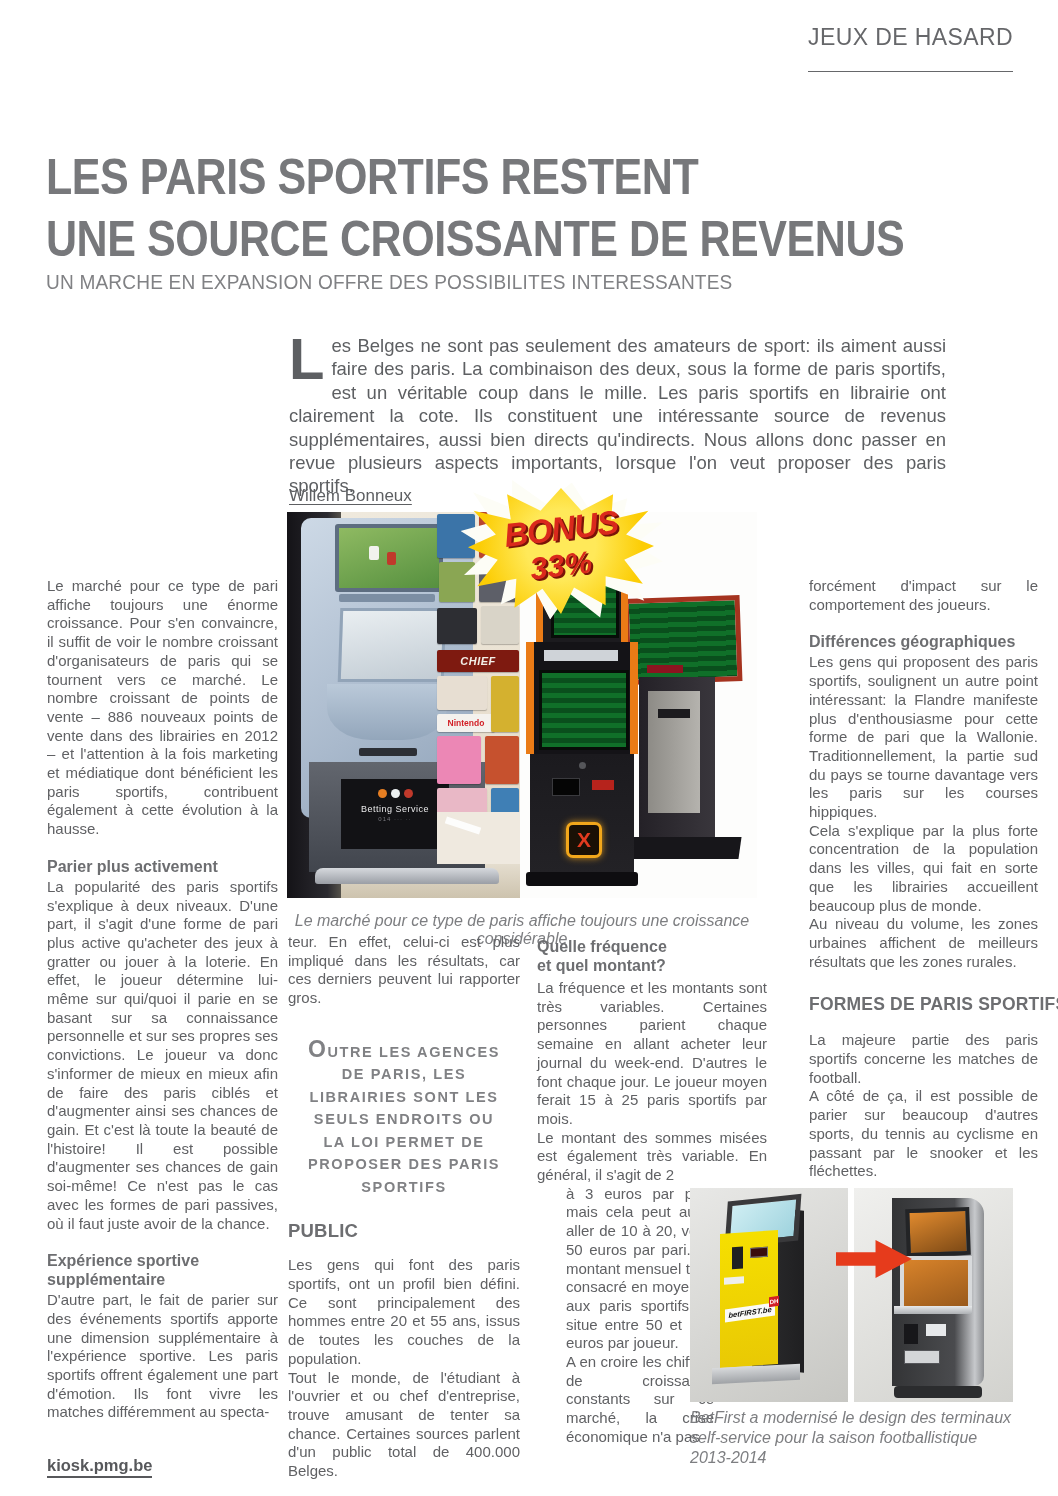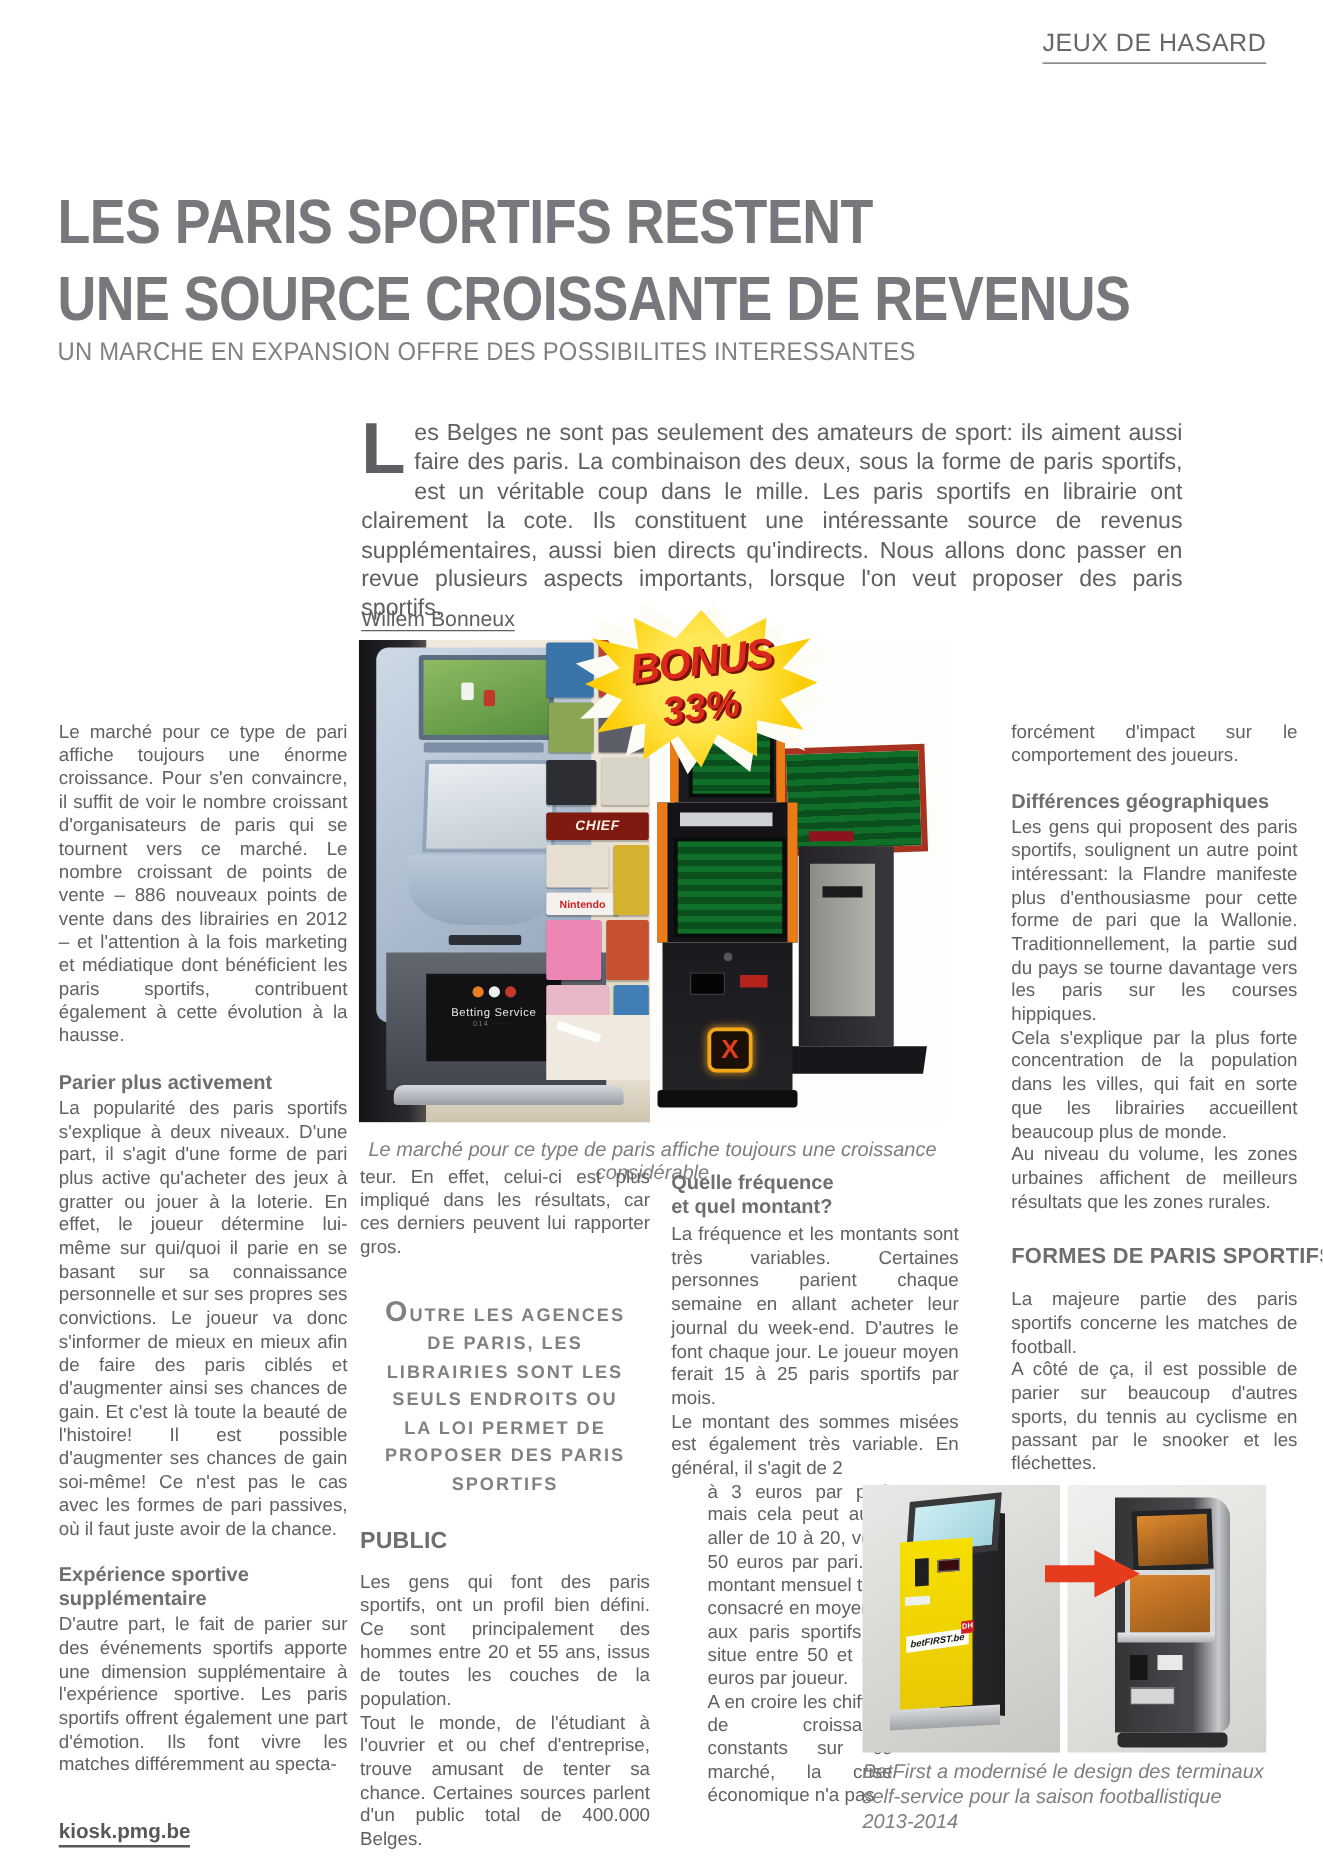--- a/index.html
+++ b/index.html
@@ -1,21 +1,21 @@
 <!DOCTYPE html>
 <html><head>
 <meta charset="utf-8">
 <style>
   html,body{margin:0;padding:0;background:#ffffff;}
   .page{position:relative;width:1058px;height:1496px;background:#fff;overflow:hidden;
         font-family:"Liberation Sans",sans-serif;}
 
   
-  .section-tag{position:absolute;top:24px;right:45px;font-size:20px;color:#66676a;
-    letter-spacing:.4px;border-bottom:1.5px solid #66676a;padding-bottom:3px;}
+  .section-tag{position:absolute;top:24px;right:45px;font-size:23px;color:#66676a;
+    letter-spacing:.4px;border-bottom:1.5px solid #66676a;padding-bottom:20px;}
 
   
   .title{position:absolute;left:46px;top:146px;font-weight:bold;color:#77787b;
     font-size:50px;line-height:62px;letter-spacing:-.5px;transform:scaleX(.86);
     transform-origin:0 0;white-space:pre;}
   .subtitle{position:absolute;left:46px;top:270px;font-size:20.5px;color:#808184;
     letter-spacing:.2px;transform:scaleX(.93);transform-origin:0 0;white-space:pre;}
 
   
   .intro{position:absolute;left:289px;top:334px;width:657px;font-size:18.5px;

